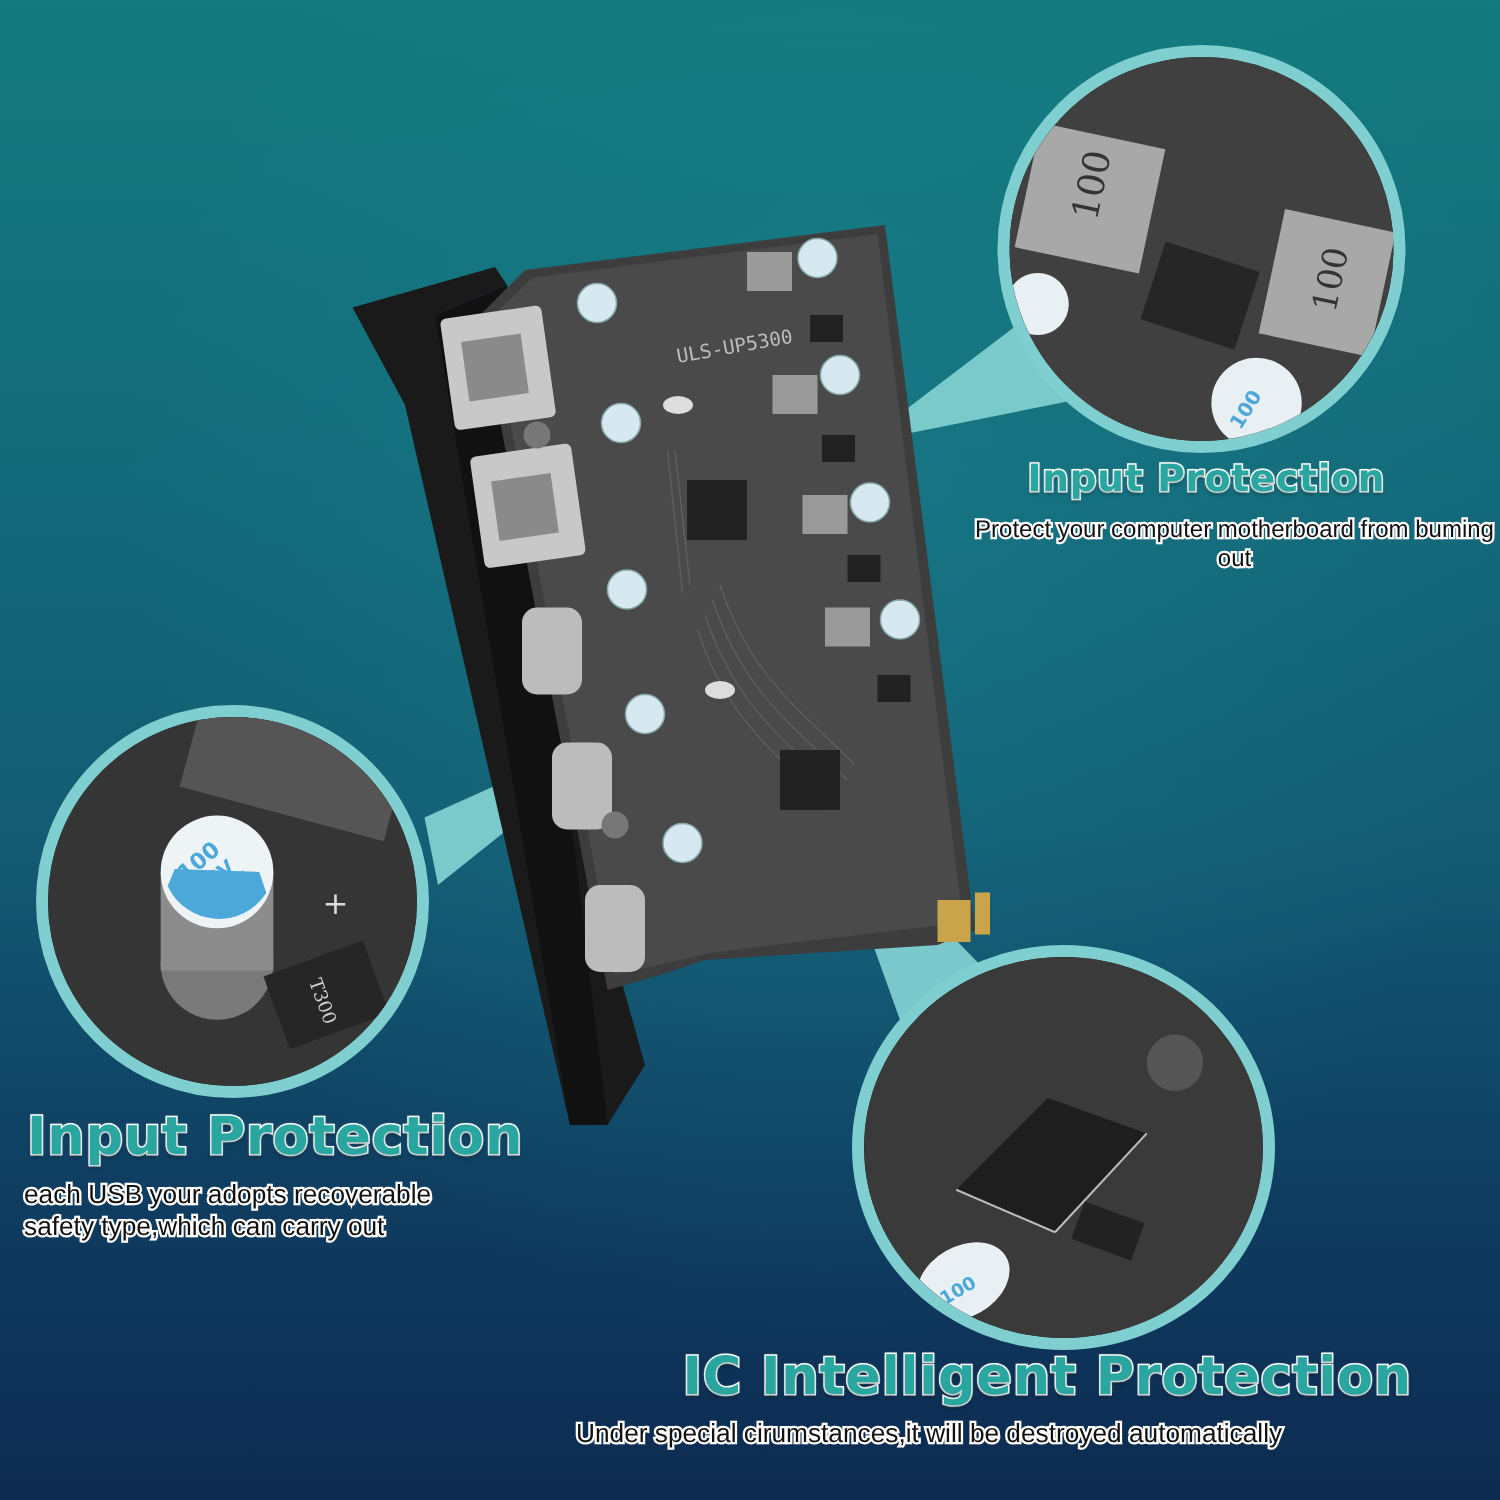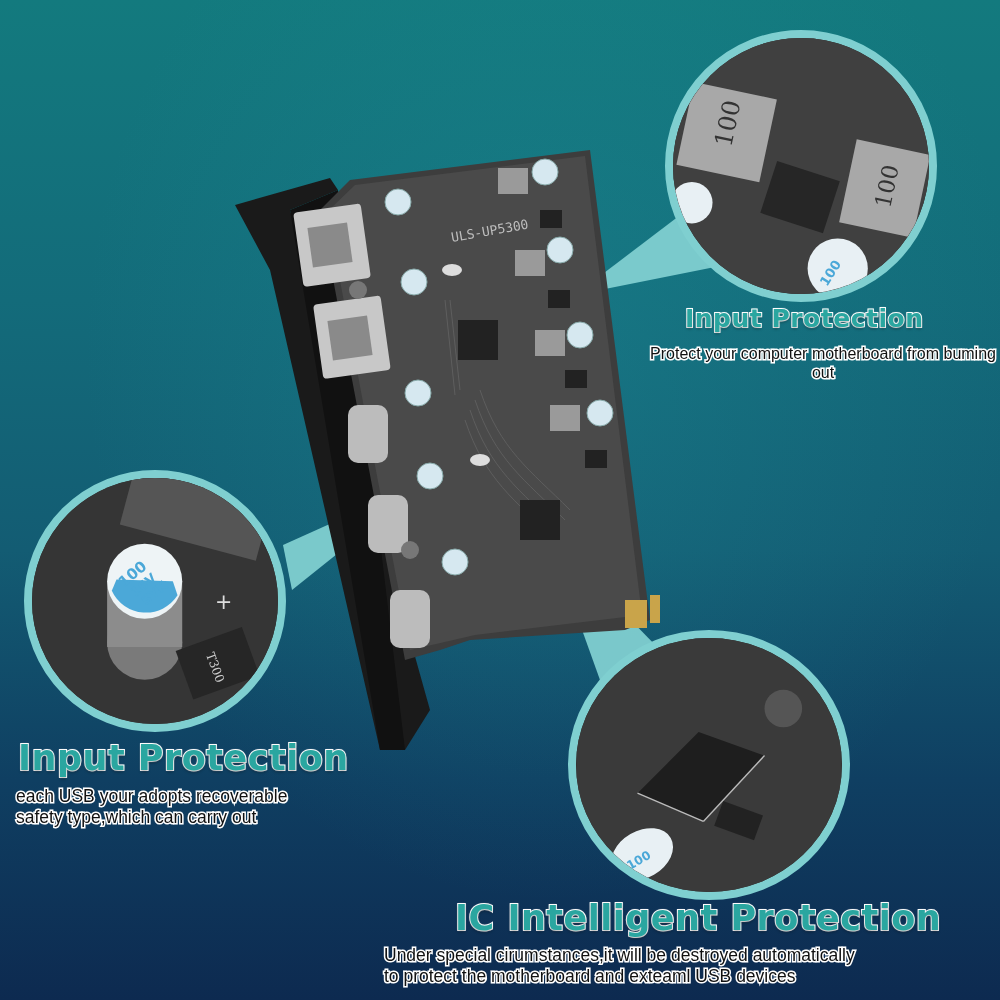--- a/index.html
+++ b/index.html
@@ -198,14 +198,13 @@
 
 <div class="heading" id="output-heading">Input Protection</div>
 <div class="desc" id="output-desc">
   <div>each USB your adopts recoverable</div>
   <div>safety type,which can carry out</div>
 </div>
 
 <div class="heading" id="ic-heading">IC Intelligent Protection</div>
 <div class="desc" id="ic-desc">
   <div>Under special cirumstances,it will be destroyed automatically</div>
-  <div>to protect the motherboard and exteaml USB devices</div>
 </div>
 
 </body></html>

